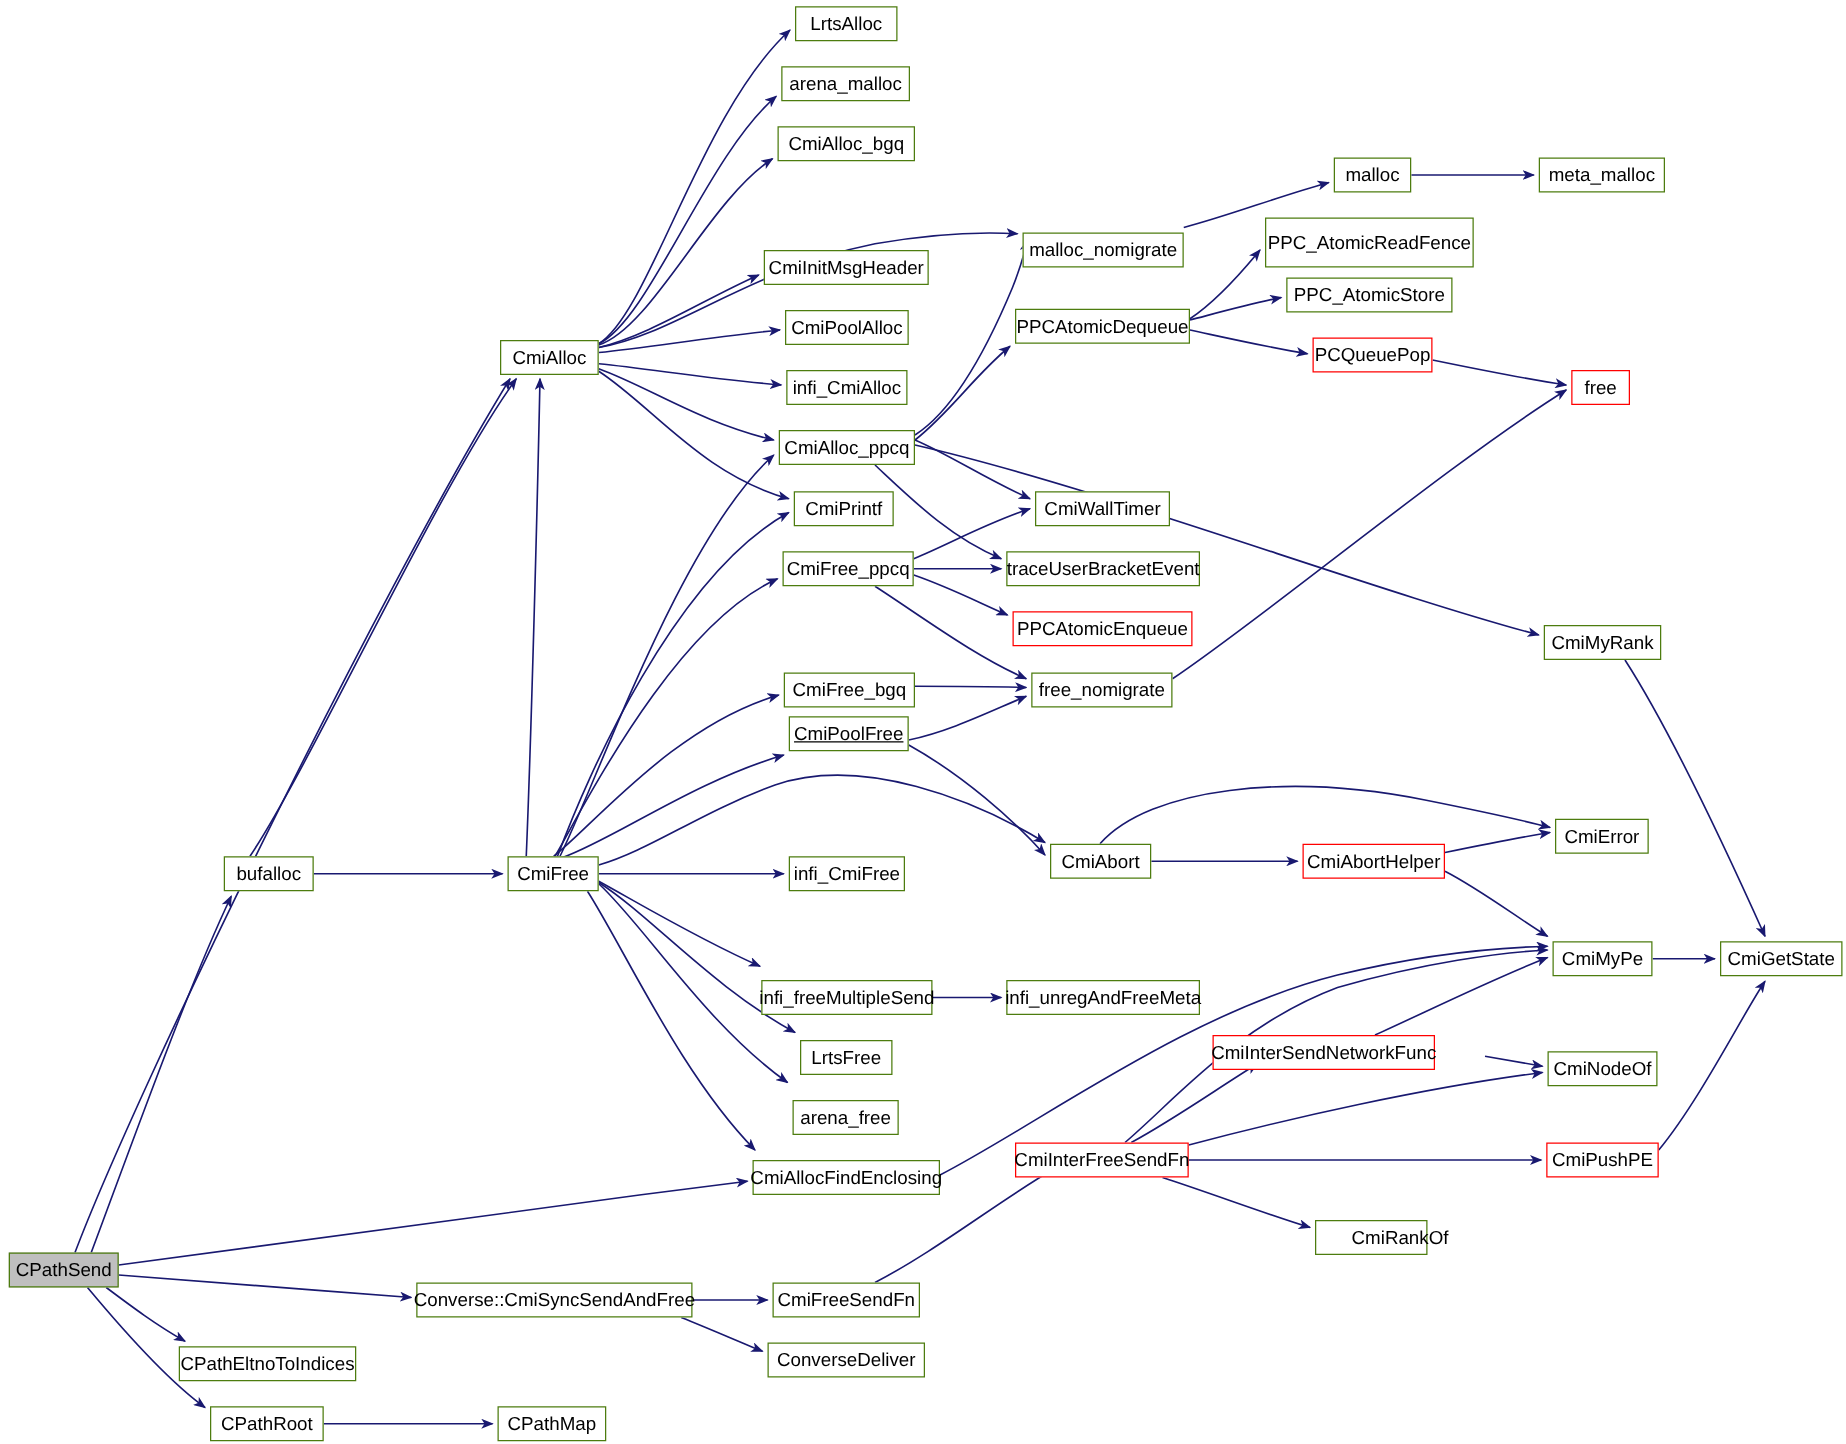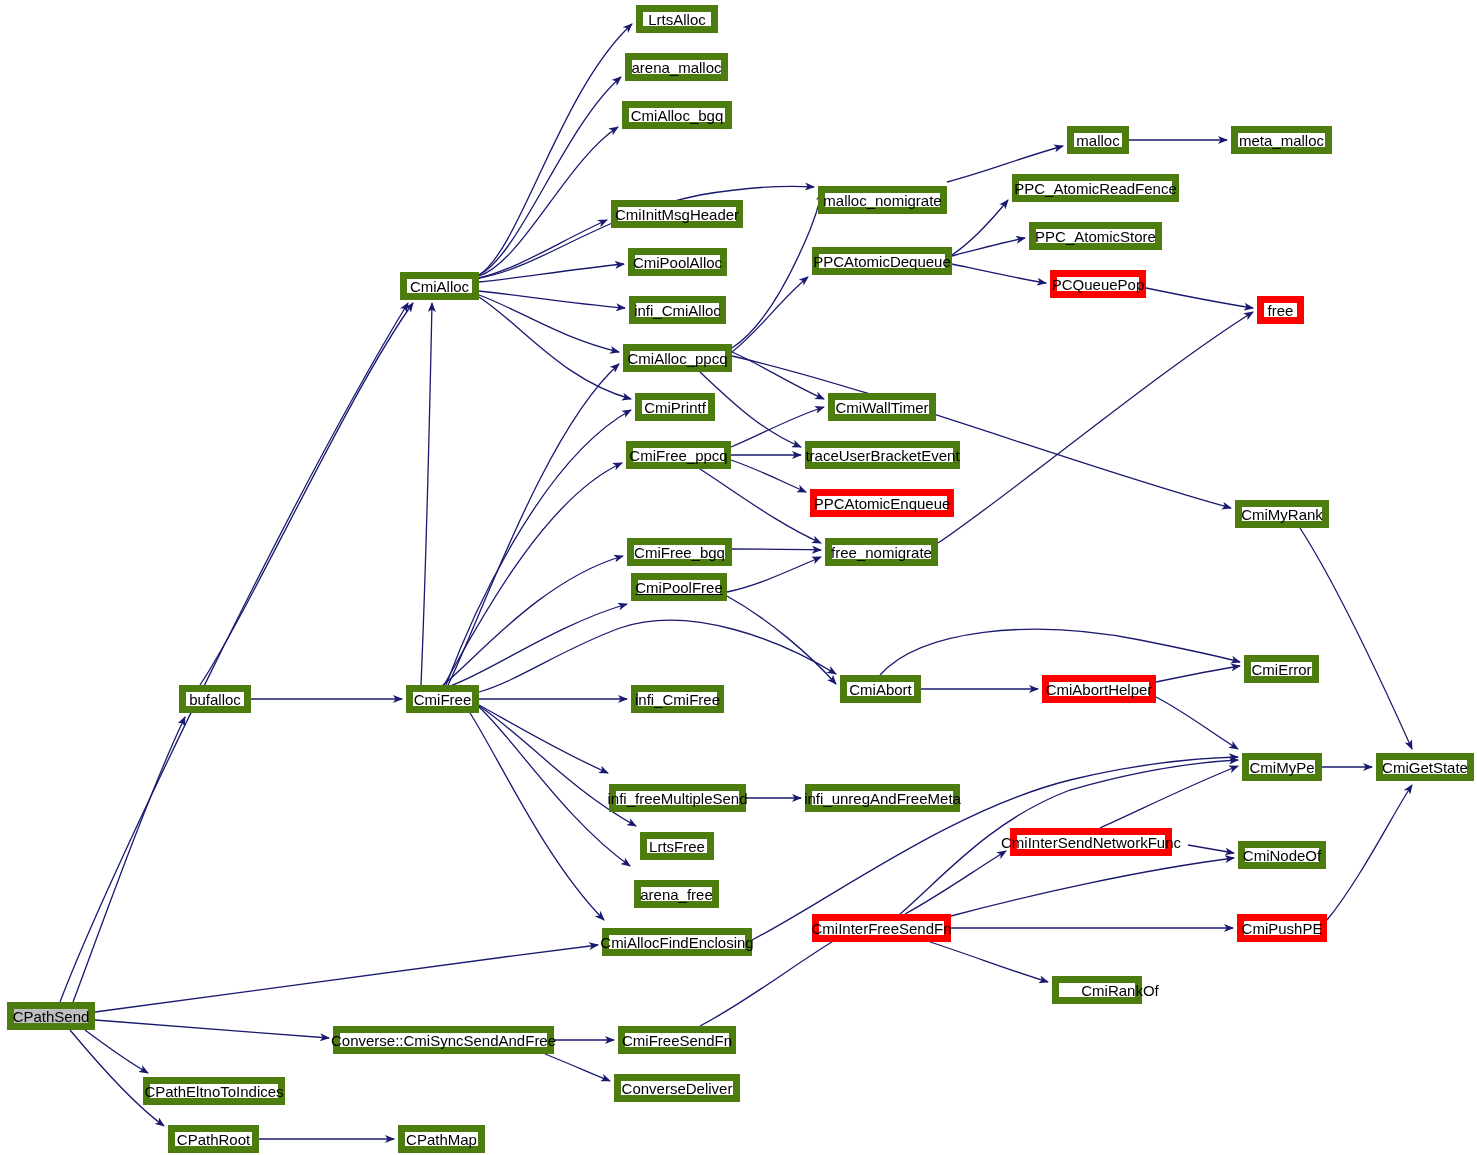--- a/index.html
+++ b/index.html
@@ -19,21 +19,21 @@
     position: absolute;
     left: 0;
     top: 0;
     width: 1477px;
     height: 1155px;
     pointer-events: none;
   }
   .node {
     position: absolute;
     box-sizing: border-box;
-    border: 7px solid #4d7c0f;
+    border: 1px solid #4d7c0f;
     background: #ffffff;
     color: #000000;
     font-size: 15px;
     line-height: 1;
     display: flex;
     align-items: center;
     justify-content: center;
     white-space: nowrap;
     letter-spacing: 0px;
   }
@@ -141,21 +141,21 @@
       </div>
       <div class="node" style="left: 1067px; top: 126px; width: 62px; height: 28px;">
         <span>malloc</span>
       </div>
       <div class="node" style="left: 1231px; top: 126px; width: 101px; height: 28px;">
         <span>meta_malloc</span>
       </div>
       <div class="node" style="left: 818px; top: 186px; width: 129px; height: 28px;">
         <span>malloc_nomigrate</span>
       </div>
-      <div class="node" style="left: 1012px; top: 174px; width: 167px; height: 28px;">
+      <div class="node" style="left: 1012px; top: 174px; width: 167px; height: 40px;">
         <span>PPC_AtomicReadFence</span>
       </div>
       <div class="node" style="left: 611px; top: 200px; width: 132px; height: 28px;">
         <span>CmiInitMsgHeader</span>
       </div>
       <div class="node" style="left: 1029px; top: 222px; width: 133px; height: 28px;">
         <span>PPC_AtomicStore</span>
       </div>
       <div class="node" style="left: 628px; top: 248px; width: 99px; height: 28px;">
         <span>CmiPoolAlloc</span>
@@ -228,21 +228,21 @@
       </div>
       <div class="node" style="left: 1376px; top: 753px; width: 98px; height: 28px;">
         <span>CmiGetState</span>
       </div>
       <div class="node" style="left: 609px; top: 784px; width: 137px; height: 28px;">
         <span>infi_freeMultipleSend</span>
       </div>
       <div class="node" style="left: 805px; top: 784px; width: 155px; height: 28px;">
         <span>infi_unregAndFreeMeta</span>
       </div>
-      <div class="node red" style="left: 1010px; top: 828px; width: 162px; height: 28px;">
+      <div class="node red" style="left: 970px; top: 828px; width: 178px; height: 28px;">
         <span>CmiInterSendNetworkFunc</span>
       </div>
       <div class="node" style="left: 1238px; top: 841px; width: 88px; height: 28px;">
         <span>CmiNodeOf</span>
       </div>
       <div class="node" style="left: 640px; top: 832px; width: 74px; height: 28px;">
         <span>LrtsFree</span>
       </div>
       <div class="node" style="left: 634px; top: 880px; width: 85px; height: 28px;">
         <span>arena_free</span>

